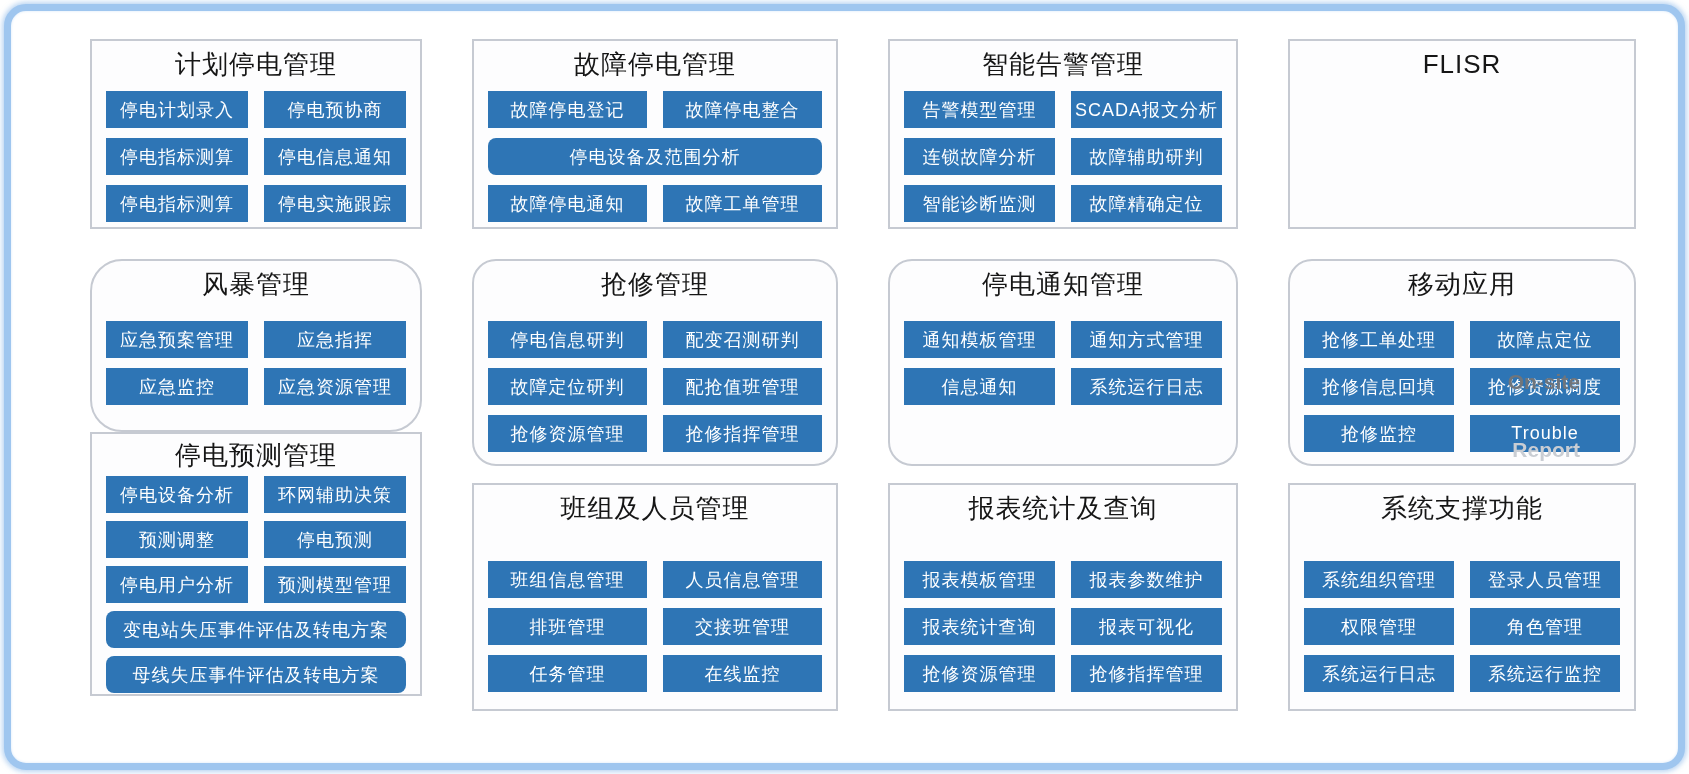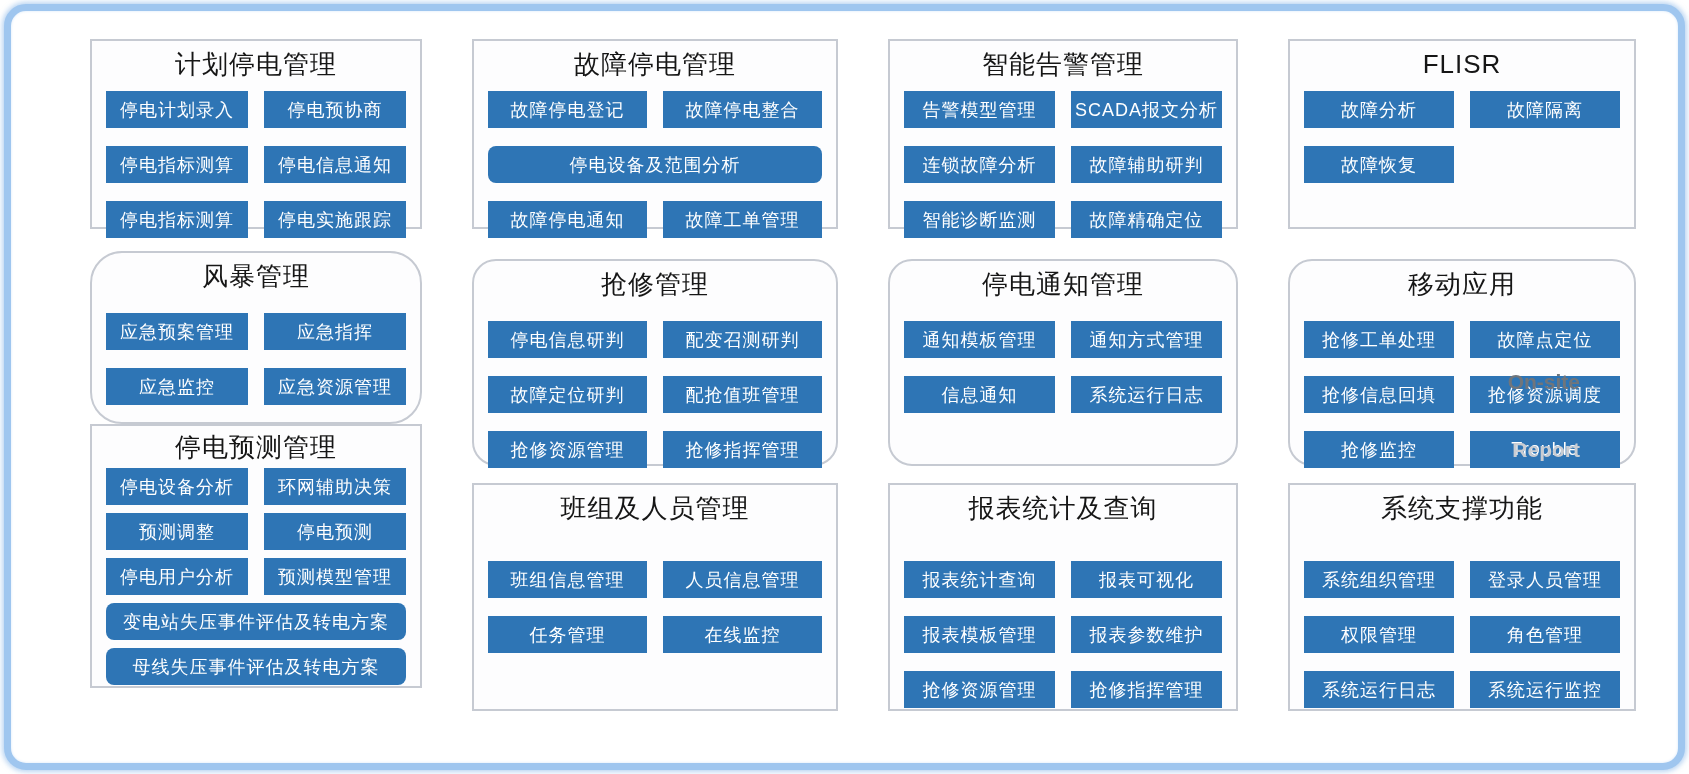--- a/index.html
+++ b/index.html
@@ -22,32 +22,32 @@
   .panel{
     background:var(--panel-bg);
     border:2px solid var(--panel-border);
     padding:0 14px;
   }
   .panel-title{
     font-size:26px;font-weight:500;color:var(--title);
     text-align:center;line-height:34px;margin:6px 0 10px 0;
     letter-spacing:1px;
   }
-  .btn-area{display:flex;flex-direction:column;gap:18px;}
+  .btn-area{display:flex;flex-direction:column;gap:10px;}
   .btn-row{display:grid;grid-template-columns:1fr 1fr;column-gap:16px;}
   .module-btn{
     height:37px;background:var(--btn);color:#fff;
     display:flex;align-items:center;justify-content:center;
     font-size:18px;letter-spacing:1px;white-space:nowrap;cursor:pointer;
   }
   .module-btn.wide{grid-column:1 / -1;border-radius:8px;}
   .btn-spacer{height:37px;}
   
   .panel-planned-outage,.panel-fault-outage,.panel-smart-alarm,.panel-flisr{height:190px;}
-  .panel-storm{height:173px;margin-top:22px;border-radius:32px;}
+  .panel-storm{height:173px;margin-top:30px;border-radius:32px;}
   .panel-repair,.panel-outage-notice,.panel-mobile-app{height:207px;margin-top:30px;border-radius:24px;}
   .panel-outage-forecast{height:264px;}
   .panel-team-personnel,.panel-report-query,.panel-system-support{height:228px;margin-top:17px;}
   .panel-storm .panel-title,
   .panel-repair .panel-title,
   .panel-outage-notice .panel-title,
   .panel-mobile-app .panel-title{margin-bottom:20px;}
   .panel-outage-forecast .panel-title{margin:4px 0 4px 0;}
   .panel-outage-forecast .btn-area{gap:8px;}
   .panel-team-personnel .panel-title,
@@ -154,20 +154,24 @@
           </div>
         </section>
         <section class="panel panel-team-personnel">
           <h2 class="panel-title">班组及人员管理</h2>
           <div class="btn-area">
             <div class="btn-row">
               <div class="module-btn">班组信息管理</div>
               <div class="module-btn">人员信息管理</div>
             </div>
             <div class="btn-row">
+              <div class="module-btn">排班管理</div>
+              <div class="module-btn">交接班管理</div>
+            </div>
+            <div class="btn-row">
               <div class="module-btn">任务管理</div>
               <div class="module-btn">在线监控</div>
             </div>
           </div>
         </section>
       </div>
     <div class="col col-3">
         <section class="panel panel-smart-alarm">
           <h2 class="panel-title">智能告警管理</h2>
           <div class="btn-area">
@@ -195,47 +199,37 @@
             <div class="btn-row">
               <div class="module-btn">信息通知</div>
               <div class="module-btn">系统运行日志</div>
             </div>
           </div>
         </section>
         <section class="panel panel-report-query">
           <h2 class="panel-title">报表统计及查询</h2>
           <div class="btn-area">
             <div class="btn-row">
+              <div class="module-btn">报表模板管理</div>
+              <div class="module-btn">报表参数维护</div>
+            </div>
+            <div class="btn-row">
               <div class="module-btn">报表统计查询</div>
               <div class="module-btn">报表可视化</div>
-            </div>
-            <div class="btn-row">
-              <div class="module-btn">报表模板管理</div>
-              <div class="module-btn">报表参数维护</div>
             </div>
             <div class="btn-row">
               <div class="module-btn">抢修资源管理</div>
               <div class="module-btn">抢修指挥管理</div>
             </div>
           </div>
         </section>
       </div>
     <div class="col col-4">
         <section class="panel panel-flisr">
           <h2 class="panel-title">FLISR</h2>
-          <div class="btn-area">
-            <div class="btn-row">
-              <div class="module-btn">故障分析</div>
-              <div class="module-btn">故障隔离</div>
-            </div>
-            <div class="btn-row">
-              <div class="module-btn">故障恢复</div>
-              <div class="btn-spacer"></div>
-            </div>
-          </div>
         </section>
         <section class="panel panel-mobile-app">
           <h2 class="panel-title">移动应用</h2>
           <div class="btn-area">
             <div class="btn-row">
               <div class="module-btn">抢修工单处理</div>
               <div class="module-btn">故障点定位</div>
             </div>
             <div class="btn-row">
               <div class="module-btn">抢修信息回填</div>

